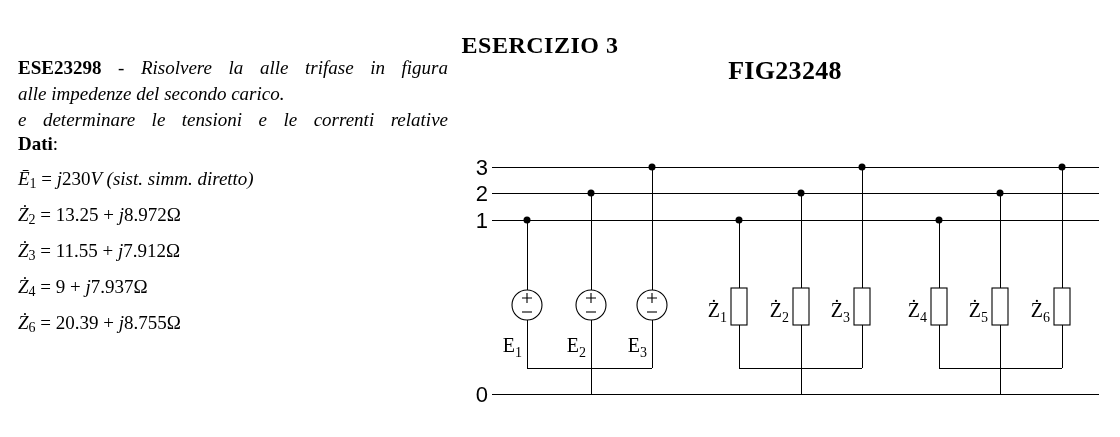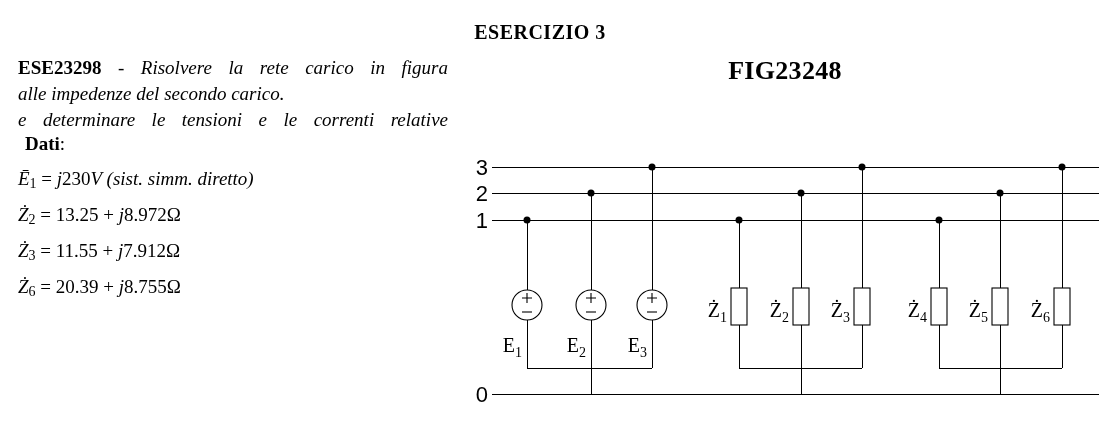--- a/index.html
+++ b/index.html
@@ -1,60 +1,61 @@
 <!DOCTYPE html>
 <html><head>
 <meta charset="utf-8">
 <style>
   html,body{margin:0;padding:0;}
   body{
     width:1120px;height:437px;position:relative;background:#ffffff;
     font-family:"Liberation Serif",serif;color:#000;overflow:hidden;
   }
   .title{
-    position:absolute;top:21px;left:0;width:1080px;text-align:center;
-    font-weight:bold;font-size:20px;letter-spacing:.5px;
+    position:absolute;top:32px;left:0;width:1080px;text-align:center;
+    font-weight:bold;font-size:24px;letter-spacing:.5px;
   }
   .figlabel{
     position:absolute;top:56px;left:460px;width:650px;text-align:center;
     font-weight:bold;font-size:26px;letter-spacing:.3px;
   }
   .textcol{
     position:absolute;left:18px;top:55px;width:430px;font-size:19px;
   }
   .pline{line-height:26px;}
   .just{text-align:justify;text-align-last:justify;}
   .pline i,.eq i{font-style:italic;}
-  .dati{line-height:22px;margin-left:7px;}
+  .dati{line-height:22px;}
   .dati b{font-weight:bold;}
   .eq{line-height:24px;white-space:pre;margin-top:12px;}
   .eq sub{font-size:14px;line-height:0;vertical-align:-3px;}
   
   .circuit{position:absolute;left:460px;top:140px;}
   .wire{stroke:#000;stroke-width:1;fill:none;shape-rendering:crispEdges;}
   .sym{stroke:#000;stroke-width:1.1;fill:none;}
   .dot{fill:#000;stroke:none;}
   .fser{font-family:"Liberation Serif",serif;font-size:20px;fill:#000;}
   .fsub{font-size:14px;}
   .fsans{font-family:"Liberation Sans",sans-serif;font-size:22px;fill:#000;}
 </style>
 </head>
 <body>
 
 <div class="title">ESERCIZIO 3</div>
 <div class="figlabel">FIG23248</div>
 
 <div class="textcol">
-  <div class="pline just"><b>ESE23298</b> <span>-</span> <i>Risolvere la rete carico in figura</i></div>
+  <div class="pline just"><b>ESE23298</b> <span>-</span> <i>Risolvere la alle trifase in figura</i></div>
   <div class="pline"><i>alle impedenze del secondo carico.</i></div>
   <div class="pline just"><i>e determinare le tensioni e le correnti relative</i></div>
   <div class="dati"><b>Dati</b><span>:</span></div>
   <div class="eq"><i>Ē</i><sub>1</sub><span> = </span><i>j</i><span>230</span><i>V (sist. simm. diretto)</i></div>
   <div class="eq"><i>Ż</i><sub>2</sub><span> = 13.25 + </span><i>j</i><span>8.972Ω</span><i></i></div>
   <div class="eq"><i>Ż</i><sub>3</sub><span> = 11.55 + </span><i>j</i><span>7.912Ω</span><i></i></div>
+  <div class="eq"><i>Ż</i><sub>4</sub><span> = 9 + </span><i>j</i><span>7.937Ω</span><i></i></div>
   <div class="eq"><i>Ż</i><sub>6</sub><span> = 20.39 + </span><i>j</i><span>8.755Ω</span><i></i></div>
 </div>
 
 <svg class="circuit" width="660" height="297" viewBox="0 0 660 297">
 
   <line class="wire" x1="32" y1="27" x2="639" y2="27"></line>
   <line class="wire" x1="32" y1="53" x2="639" y2="53"></line>
   <line class="wire" x1="32" y1="80" x2="639" y2="80"></line>
   <line class="wire" x1="32" y1="254" x2="639" y2="254"></line>
 

